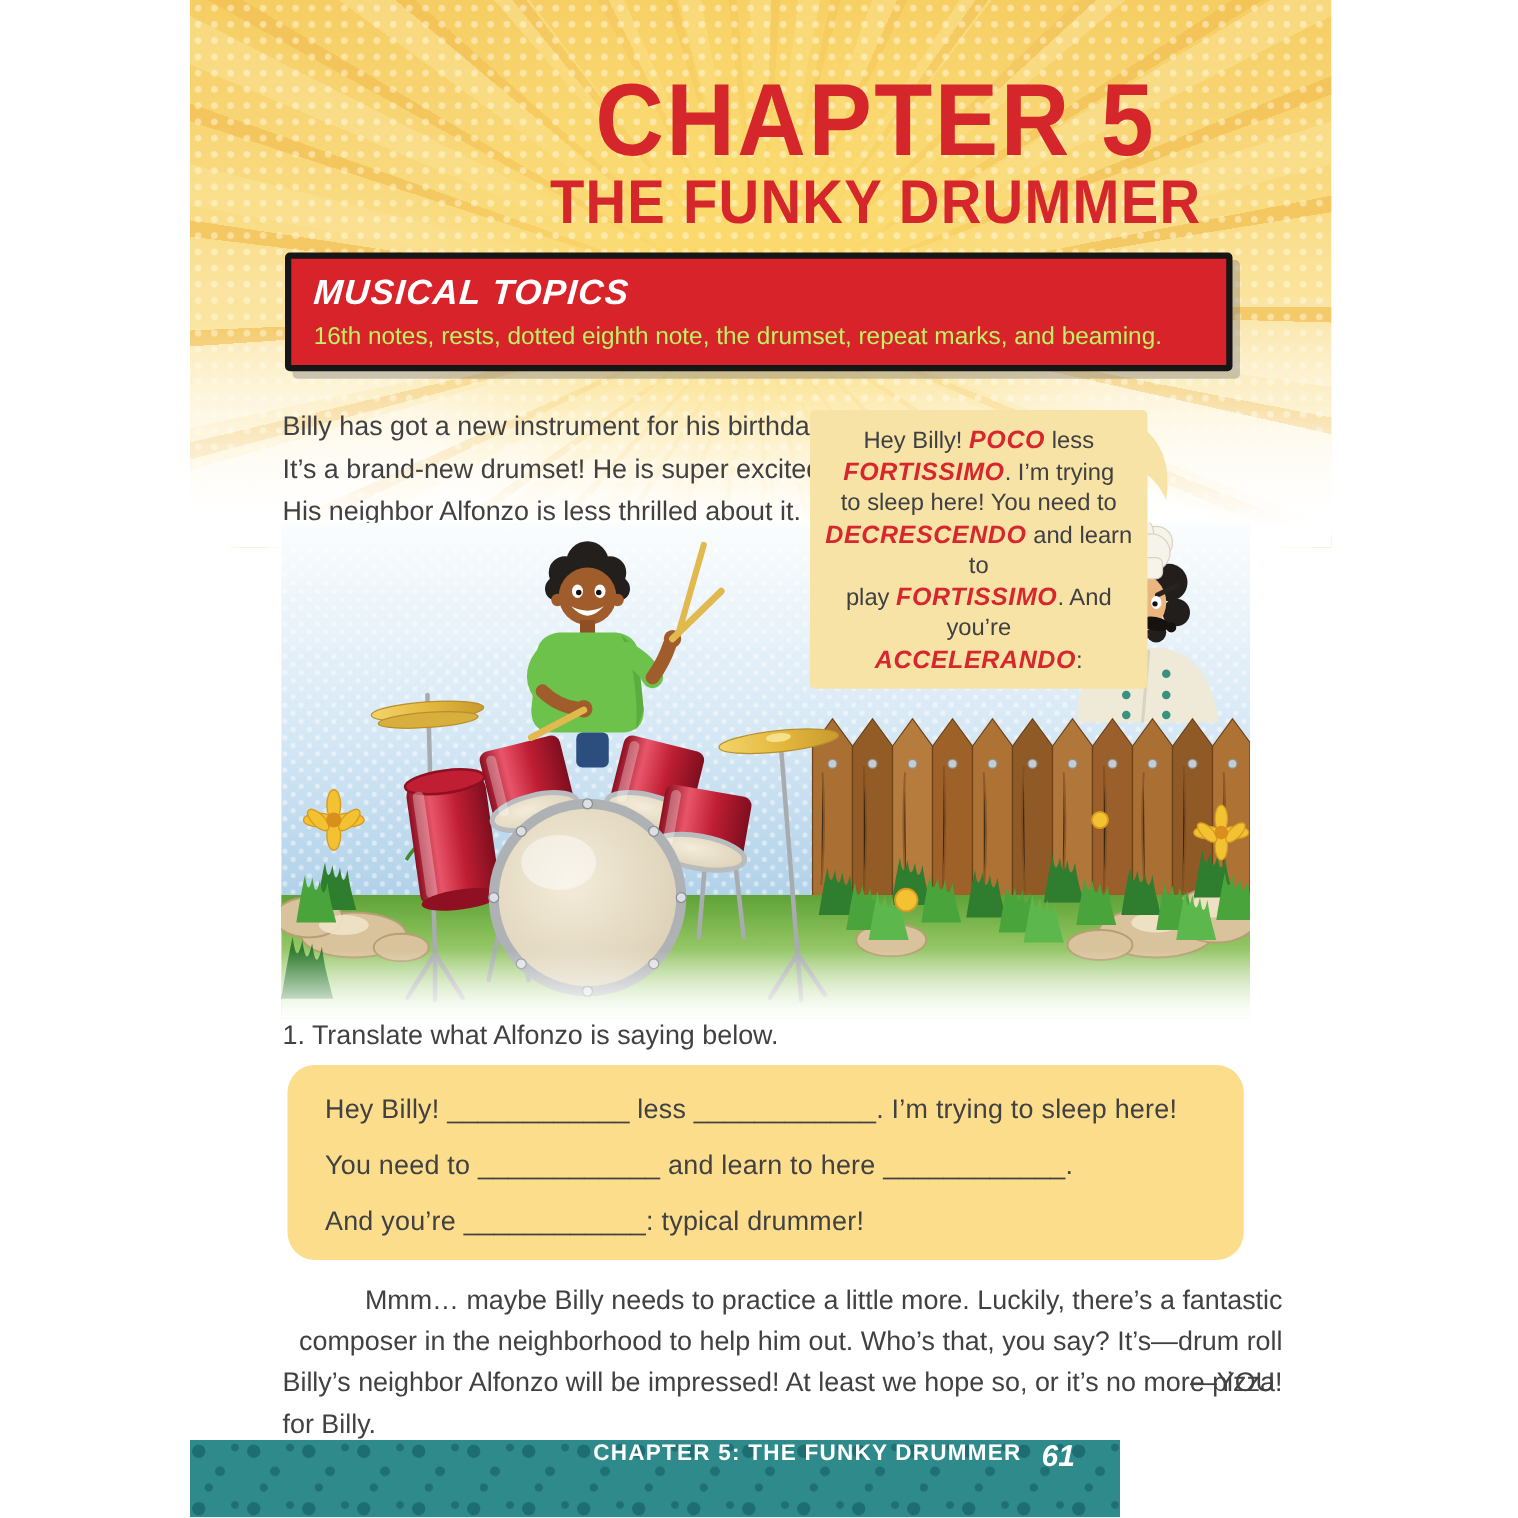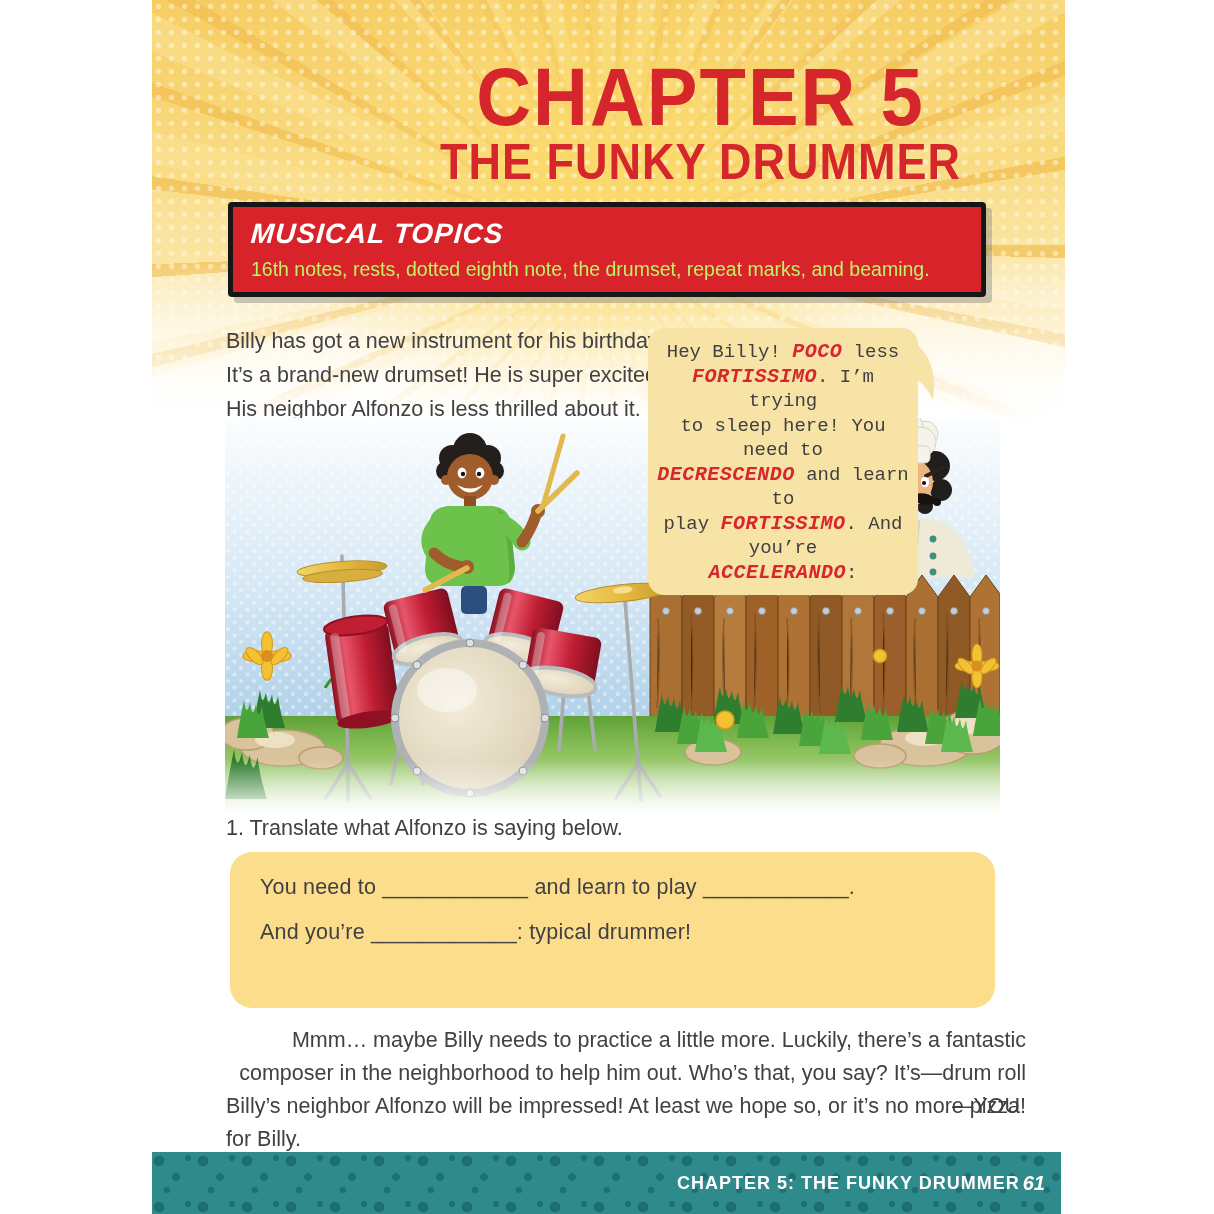--- a/index.html
+++ b/index.html
@@ -32,47 +32,47 @@
   .topics-desc{font-size:19.5px;color:#bef264;margin-top:8px;}
 
   
   .intro{position:absolute;left:226px;top:324px;width:470px;font-size:21.5px;line-height:34px;}
 
   
   .illustration{position:absolute;left:225px;top:418px;width:775px;height:397px;}
 
   
   .bubble{position:absolute;left:648px;top:328px;width:258px;background:#F7E3A6;
-      border-radius:16px;padding:12px 6px 10px 6px;text-align:center;z-index:5;font-family:Liberation Mono, monospace;}
+      border-radius:4px;padding:12px 6px 10px 6px;text-align:center;z-index:5;}
   .bubble-line{font-size:19px;line-height:24.5px;color:#404041;}
   .mus{font-style:italic;font-weight:bold;color:#D7272E;font-size:20px;letter-spacing:0.5px;}
   .bubble-tail{position:absolute;right:-23px;top:10px;}
 
   
   .exercise-label{position:absolute;left:226px;top:816px;font-size:21.5px;}
   .fill-box{position:absolute;left:230px;top:852px;width:765px;height:156px;box-sizing:border-box;
       background:#FBDD8B;border-radius:22px;padding:13px 0 0 30px;}
   .fill-line{font-size:21.5px;line-height:45px;color:#414042;letter-spacing:0.2px;}
 
   
   .para-1{position:absolute;left:226px;top:1024px;width:800px;font-size:21.5px;line-height:33px;text-align:right;}
   .para-2{position:absolute;left:226px;top:1090px;width:810px;font-size:21.5px;line-height:33px;}
 
   
-  .footer{position:absolute;left:152px;top:1152px;width:909px;height:62px;
+  .footer{position:absolute;left:152px;top:1152px;width:744px;height:62px;
       background-color:#2F8A8C;
       background-image:
         radial-gradient(circle at 7px 9px, rgba(26,105,110,0.85) 5px, transparent 5.6px),
         radial-gradient(circle at 24px 25px, rgba(26,105,110,0.8) 3.6px, transparent 4.2px),
         radial-gradient(circle at 36px 6px, rgba(26,105,110,0.8) 2.8px, transparent 3.4px),
         radial-gradient(circle at 15px 38px, rgba(26,105,110,0.8) 3px, transparent 3.6px);
       background-size:44px 46px;
-      display:flex;align-items:center;justify-content:flex-end;padding-right:16px;box-sizing:border-box;}
+      display:flex;align-items:flex-start;justify-content:flex-end;padding-right:36px;box-sizing:border-box;}
   .footer-text{color:#ffffff;font-weight:bold;font-size:18px;letter-spacing:1px;}
-  .footer-page{color:#ffffff;font-weight:bold;font-size:20px;margin-left:3px;font-style:italic;}
+  .footer-page{color:#ffffff;font-weight:bold;font-size:24px;margin-left:16px;font-style:italic;}
 </style>
 </head>
 <body>
 
 <div class="page">
 
   <div class="sunburst"></div>
 
   <div class="title-wrap">
     <div class="title-1">CHAPTER 5</div>
@@ -398,21 +398,22 @@
     <div class="bubble-line"><span class="mus">FORTISSIMO</span><span>. I’m trying</span></div>
     <div class="bubble-line"><span>to sleep here! You need to</span></div>
     <div class="bubble-line"><span class="mus">DECRESCENDO</span><span> and learn to</span></div>
     <div class="bubble-line"><span>play </span><span class="mus">FORTISSIMO</span><span>. And you’re</span></div>
     <div class="bubble-line"><span class="mus">ACCELERANDO</span><span>:</span></div>
   </div>
 
   <div class="exercise-label">1. Translate what Alfonzo is saying below.</div>
 
   <div class="fill-box">
-    <div class="fill-line">You need to ____________ and learn to play ____________.</div>
+    <div class="fill-line">Hey Billy! ____________ less ____________. I’m trying to sleep here!</div>
+    <div class="fill-line">You need to ____________ and learn to here ____________.</div>
     <div class="fill-line">And you’re ____________: typical drummer!</div>
   </div>
 
   <div class="para-1">Mmm… maybe Billy needs to practice a little more. Luckily, there’s a fantastic composer in the neighborhood to help him out. Who’s that, you say? It’s—drum roll—YOU!</div>
   <div class="para-2">Billy’s neighbor Alfonzo will be impressed! At least we hope so, or it’s no more pizza for Billy.</div>
 
   <div class="footer">
     <span class="footer-text">CHAPTER 5: THE FUNKY DRUMMER</span>
     <span class="footer-page">61</span>
   </div>

